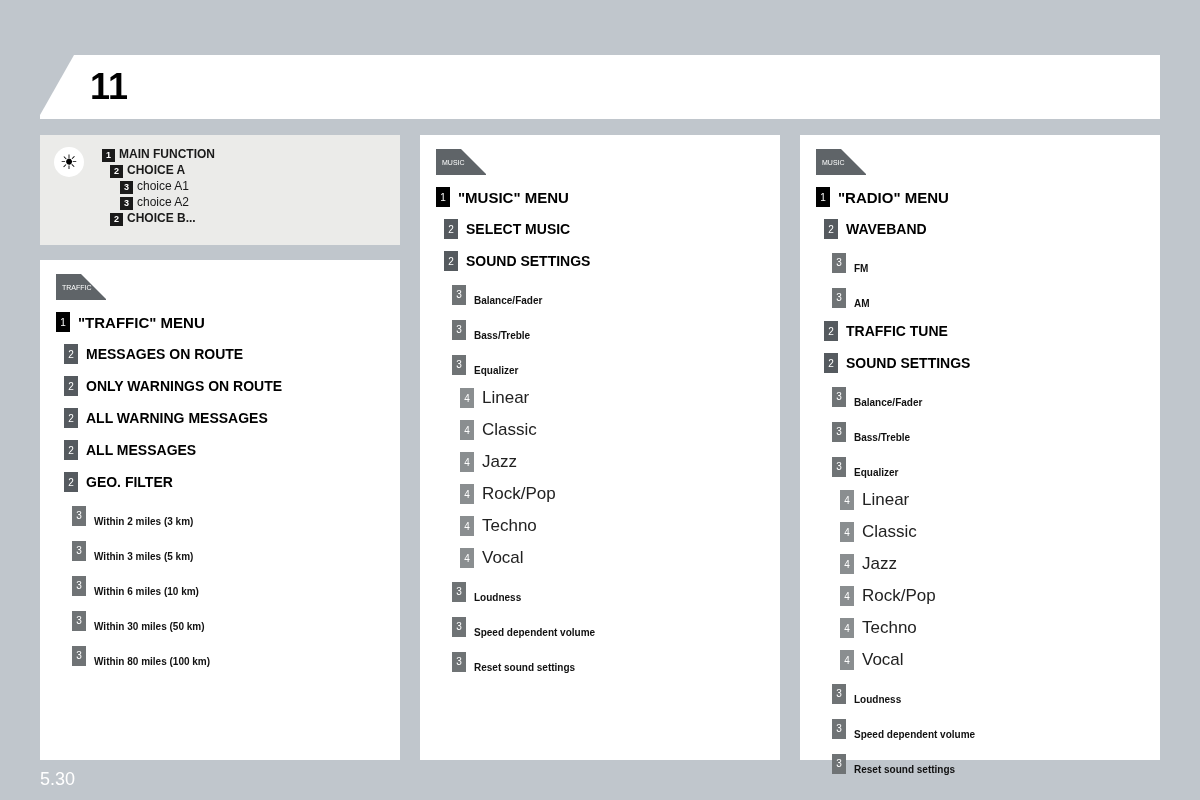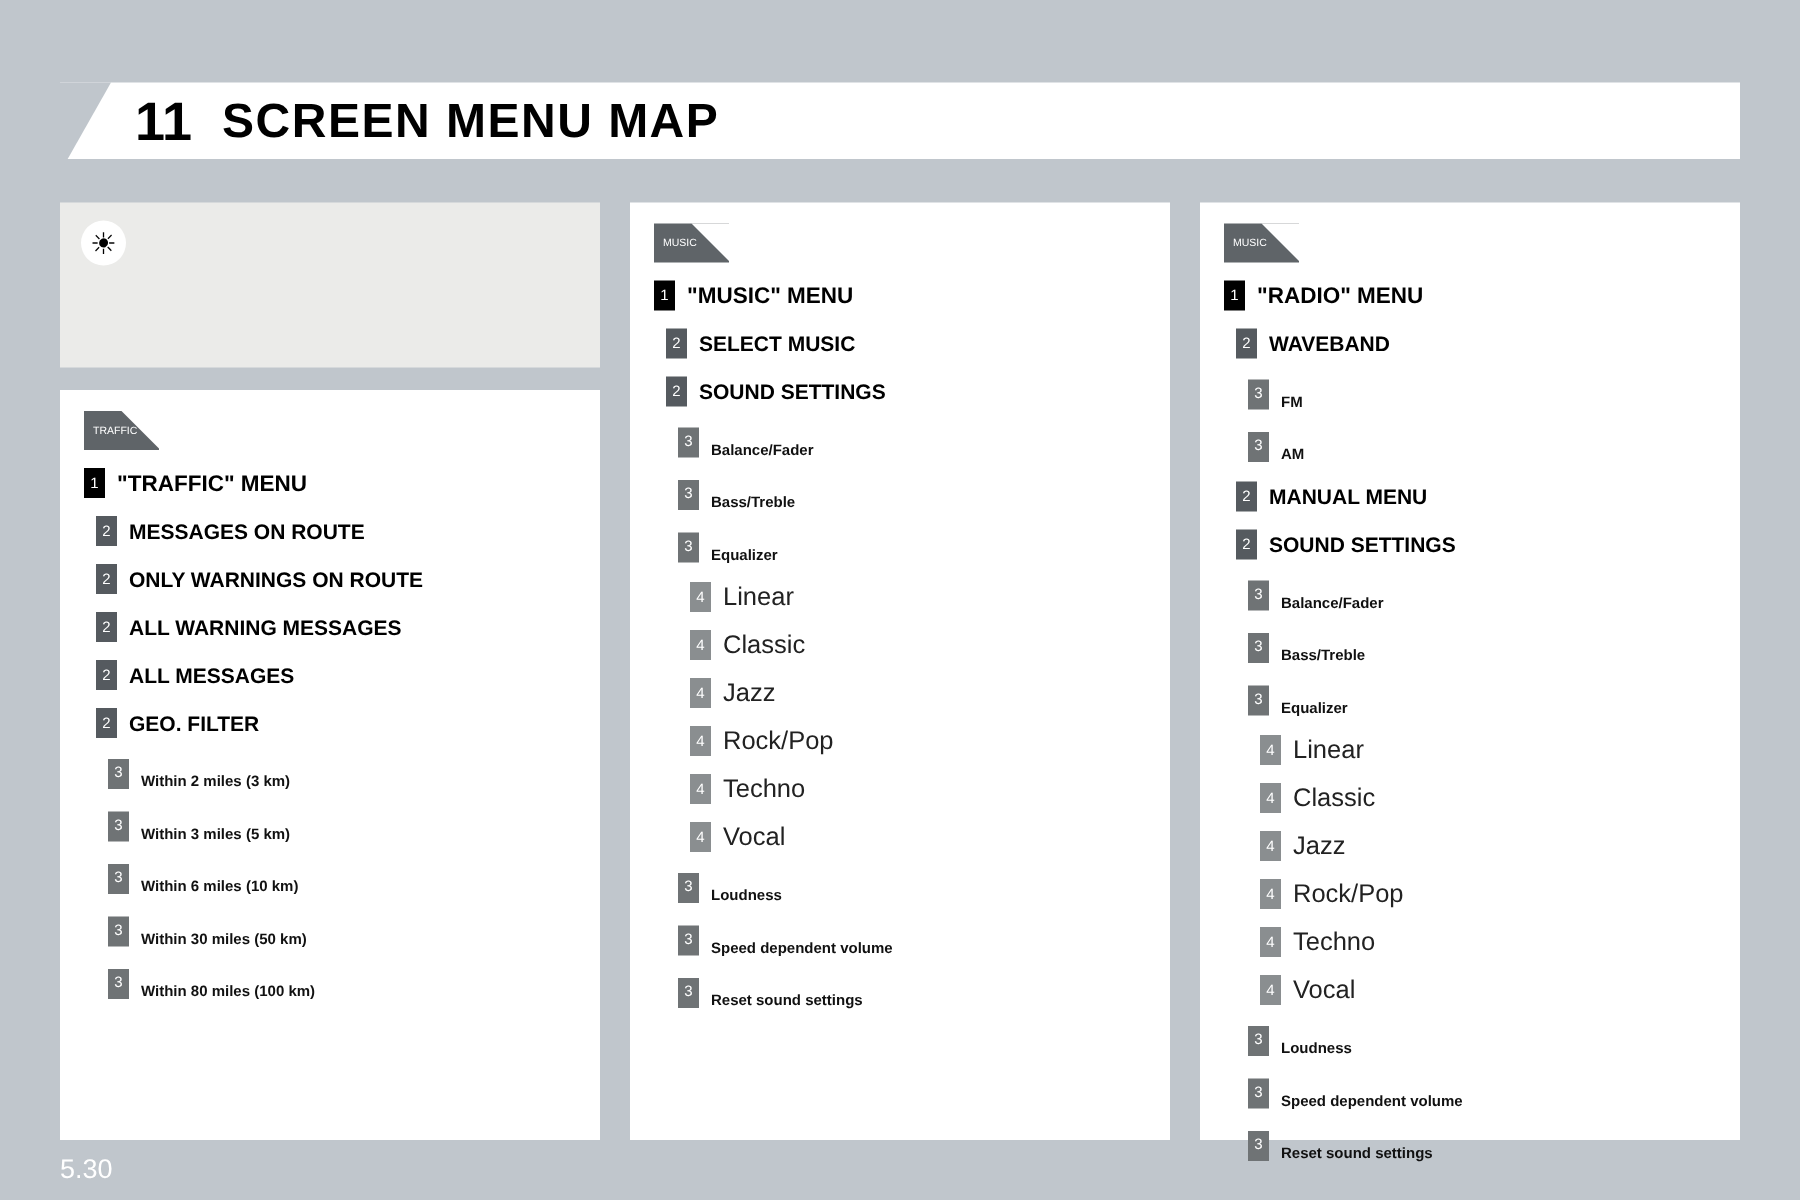--- a/index.html
+++ b/index.html
@@ -8,21 +8,21 @@
     width: 1200px;
     height: 800px;
     background: #c0c6cc;
     font-family: Arial, Helvetica, sans-serif;
     position: relative;
     overflow: hidden;
   }
   .title-bar {
     position: absolute;
     left: 40px; right: 40px; top: 55px;
-    height: 51px;
+    height: 64px;
     background: #fff;
     display: flex;
     align-items: center;
     padding-left: 50px;
     gap: 20px;
   }
   .title-bar::before {
     content: "";
     position: absolute;
     left: 0; top: 0; width: 0; height: 0;
@@ -100,25 +100,31 @@
     position: absolute;
     left: 40px; bottom: 10px;
     color: #fff; font-size: 18px;
   }
 </style>
 </head>
 <body>
 
 <div class="title-bar">
   <span class="title-num">11</span>
-  <span class="title-text">SCREEN MENU MAP</span>
 </div>
 
 <div class="legend-box">
   <div class="hint-icon">☀</div>
+  <div class="legend-lines" id="legend-lines">
+      <div class="lvl-ind "><span class="tag">1</span><span>MAIN FUNCTION</span></div>
+      <div class="lvl-ind d2"><span class="tag">2</span><span>CHOICE A</span></div>
+      <div class="lvl-ind d3 leg3"><span class="tag">3</span><span style="font-weight: normal;">choice A1</span></div>
+      <div class="lvl-ind d3 leg3"><span class="tag">3</span><span style="font-weight: normal;">choice A2</span></div>
+      <div class="lvl-ind d2"><span class="tag">2</span><span>CHOICE B...</span></div>
+    </div>
 </div>
 
 <div class="panel panel-left" id="panel-left">
     <div class="panel-icon">TRAFFIC</div>
     <div class="item">
       <div class="square sq1">1</div>
       <div class="label-title">"TRAFFIC" MENU</div>
     </div>
     <div class="item">
       <div class="square sq2">2</div>
@@ -237,21 +243,21 @@
     <div class="item">
       <div class="square sq3">3</div>
       <div class="label-sub">FM</div>
     </div>
     <div class="item">
       <div class="square sq3">3</div>
       <div class="label-sub">AM</div>
     </div>
     <div class="item">
       <div class="square sq2">2</div>
-      <div class="label-bold">MANUAL MENU</div>
+      <div class="label-bold">TRAFFIC TUNE</div>
     </div>
     <div class="item">
       <div class="square sq2">2</div>
       <div class="label-bold">SOUND SETTINGS</div>
     </div>
     <div class="item">
       <div class="square sq3">3</div>
       <div class="label-sub">Balance/Fader</div>
     </div>
     <div class="item">

